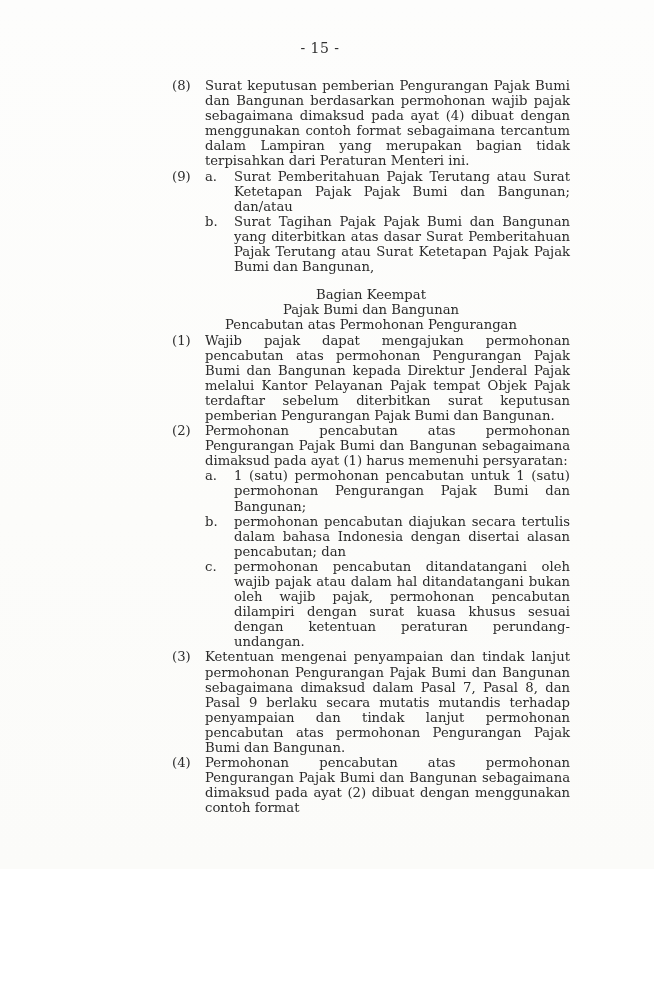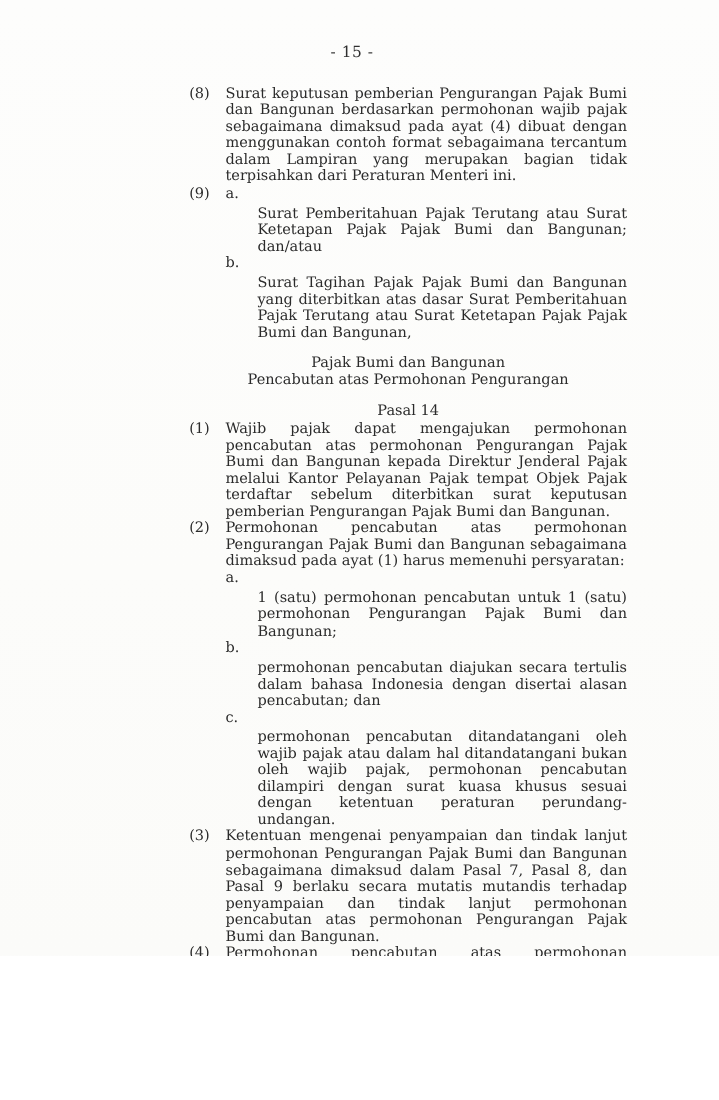--- a/index.html
+++ b/index.html
@@ -50,21 +50,20 @@
   .sub {
     display: flex;
     align-items: flex-start;
   }
   .sub > .letter {
     flex: 0 0 29px;
   }
   .sub > .subbody {
     flex: 1 1 auto;
     min-width: 0;
-    margin-top: 18px;
   }
   .heading-block {
     margin-top: 13px;
     text-align: center;
   }
   .heading-block div {
     text-align: center;
   }
   .article-heading {
     margin-top: 13px;
@@ -113,25 +112,25 @@
           <div class="subbody">Surat Pemberitahuan Pajak Terutang atau Surat Ketetapan Pajak Pajak Bumi dan Bangunan; dan/atau</div>
         </div>
         <div class="sub">
           <span class="letter">b.</span>
           <div class="subbody">Surat Tagihan Pajak Pajak Bumi dan Bangunan yang diterbitkan atas dasar Surat Pemberitahuan Pajak Terutang atau Surat Ketetapan Pajak Pajak Bumi dan Bangunan,</div>
         </div>
       </div>
     </div>
 
     <div class="heading-block">
+      <div>Bagian Keempat</div>
       <div>Pajak Bumi dan Bangunan</div>
       <div>Pencabutan atas Permohonan Pengurangan</div>
     </div>
 
-    <div class="article-heading">Pasal 14</div>
 
     <div class="item">
       <span class="num">(1)</span>
       <div class="body">Wajib pajak dapat mengajukan permohonan pencabutan atas permohonan Pengurangan Pajak Bumi dan Bangunan kepada Direktur Jenderal Pajak melalui Kantor Pelayanan Pajak tempat Objek Pajak terdaftar sebelum diterbitkan surat keputusan pemberian Pengurangan Pajak Bumi dan Bangunan.</div>
     </div>
 
     <div class="item">
       <span class="num">(2)</span>
       <div class="body">
         <div>Permohonan pencabutan atas permohonan Pengurangan Pajak Bumi dan Bangunan sebagaimana dimaksud pada ayat (1) harus memenuhi persyaratan:</div>

